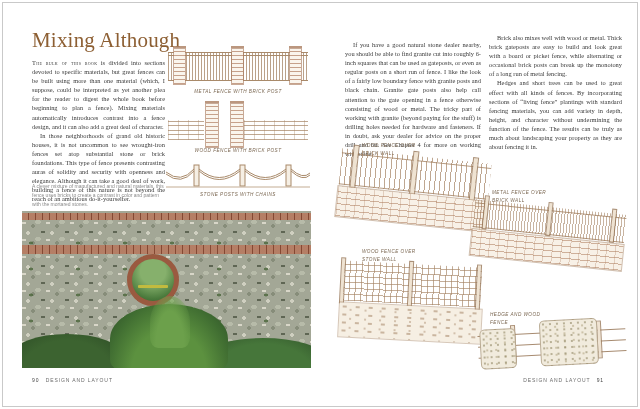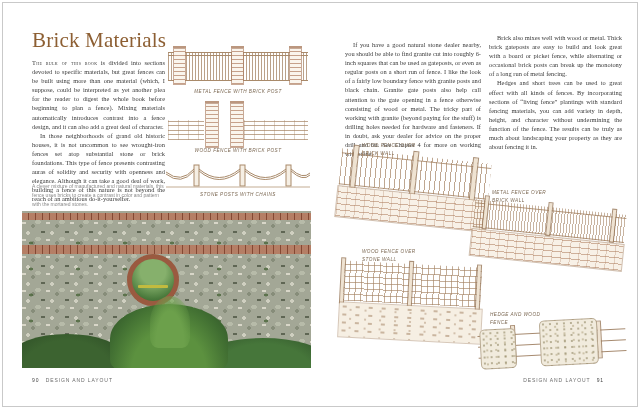--- a/index.html
+++ b/index.html
@@ -81,21 +81,21 @@
   .winbar{position:absolute;left:15%;top:62%;width:70%;height:3px;background:#c2bb3f;border-radius:1px;}
   .fern{position:absolute;border-radius:50% 50% 20% 20%;}
 </style>
 </head>
 <body>
 
 <div id="spread">
   <div class="frame"></div>
 
   <div>
-    <div class="title">Brick Materials</div>
+    <div class="title">Mixing Although</div>
 
     <div class="bodycol" style="left:32px;top:58px;width:133px;">
       <p><span class="lead">The bulk of this book</span><span> is divided into sections devoted to specific materials, but great fences can be built using more than one material (which, I suppose, could be interpreted as yet another plea for the reader to digest the whole book before beginning to plan a fence). Mixing materials automatically introduces contrast into a fence design, and it can also add a great deal of character.</span></p>
       <p>In those neighborhoods of grand old historic houses, it is not uncommon to see wrought-iron fences set atop substantial stone or brick foundations. This type of fence presents contrasting auras of solidity and security with openness and elegance. Although it can take a good deal of work, building a fence of this nature is not beyond the reach of an ambitious do-it-yourselfer.</p>
     </div>
 
     <div class="caption">A clever mixture of manufactured and natural materials, this fence uses bricks to create a contrast in color and pattern with the mortared stones.</div>
 
     <div class="illo" style="left:168px;top:46px;width:140px;height:38px;">
       <div class="sk pickets" style="left:0;right:0;top:6px;bottom:3px;"></div>

